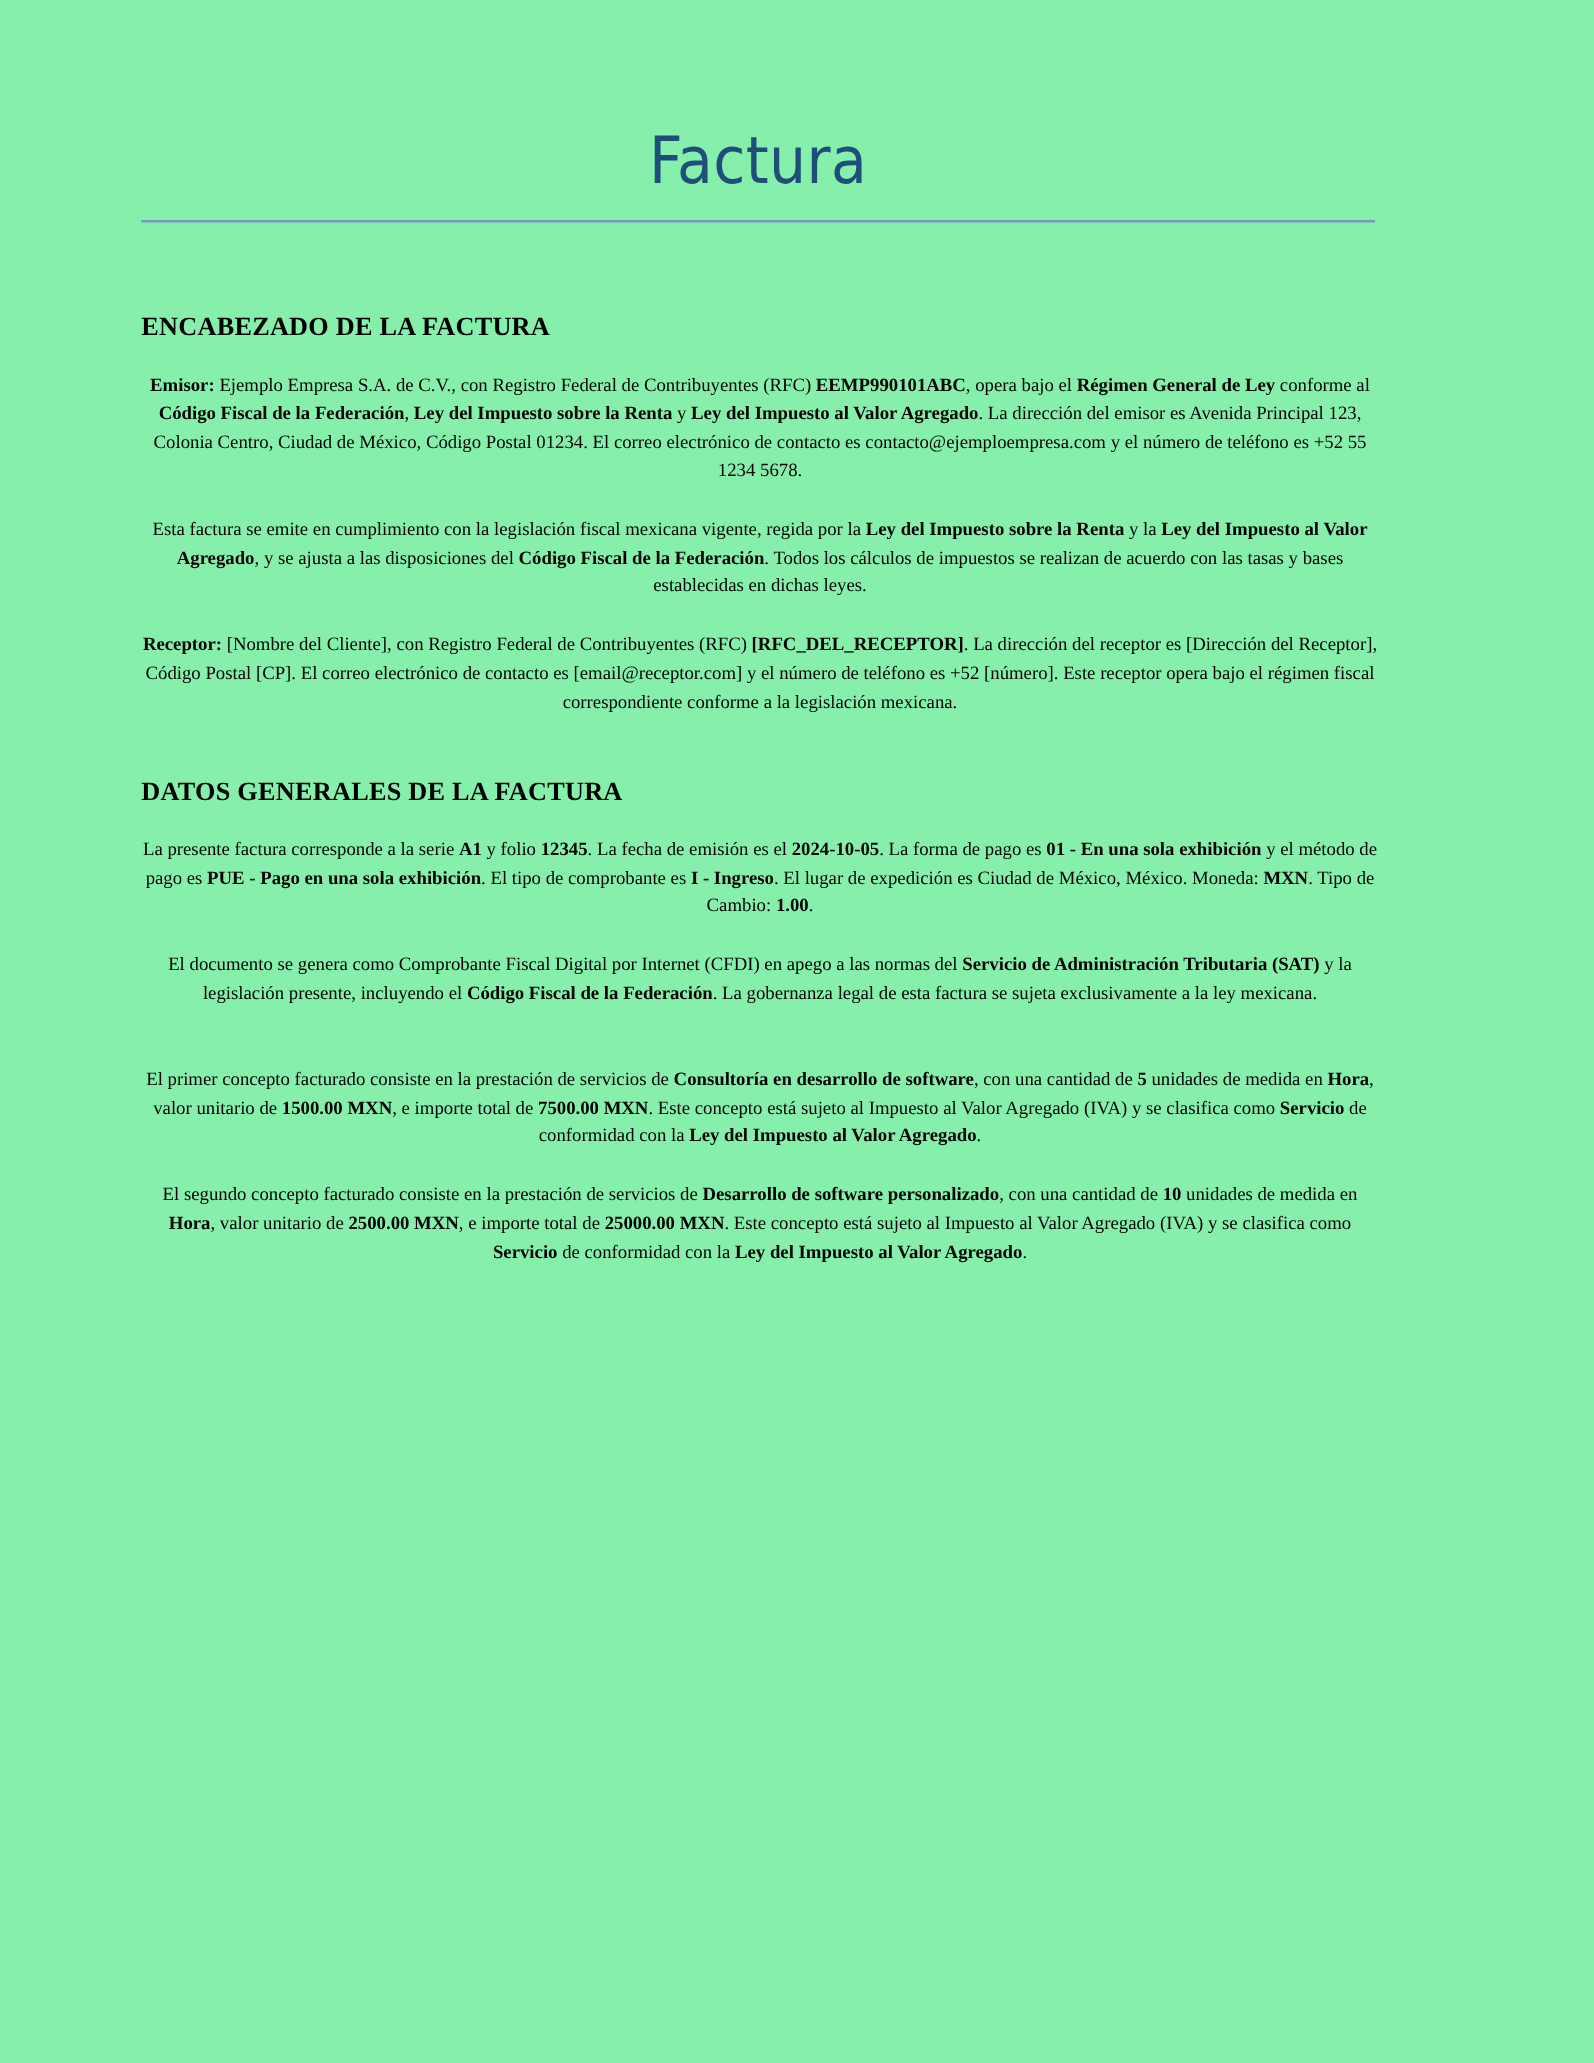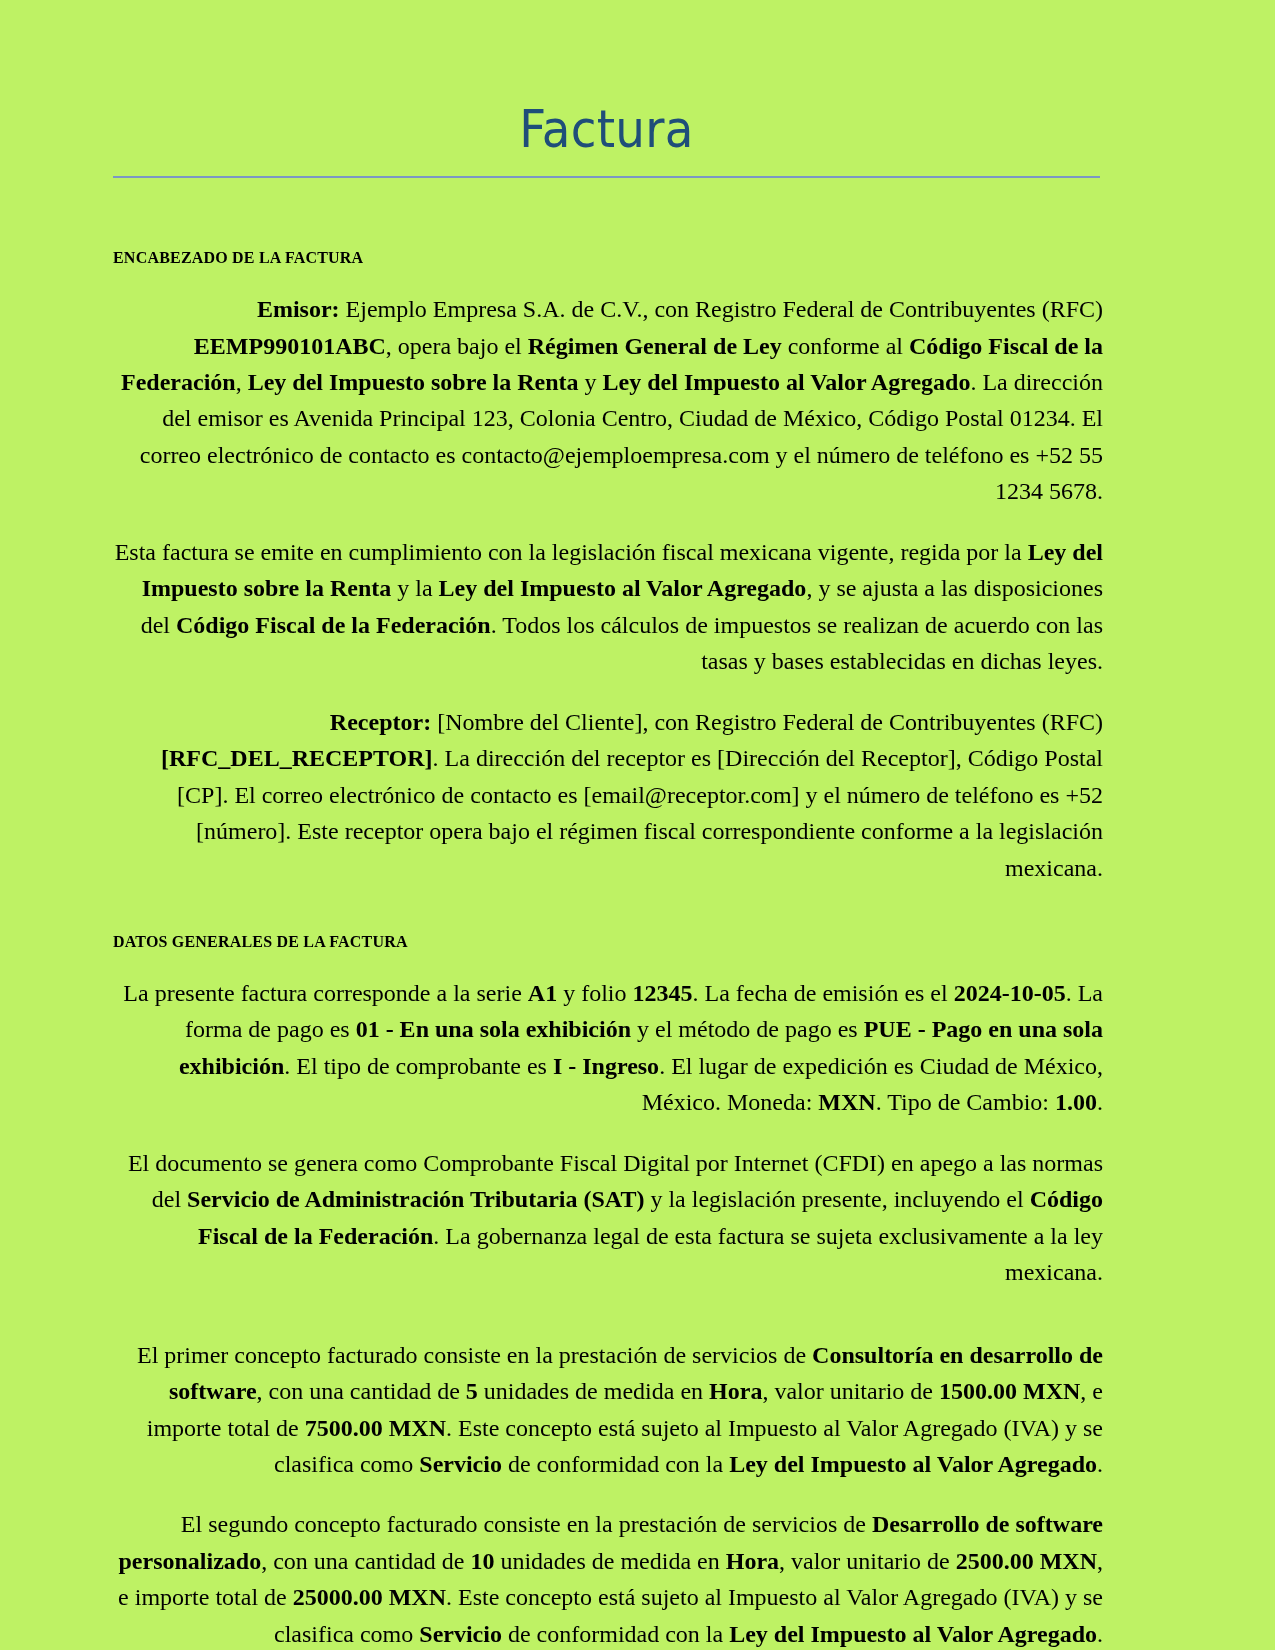--- a/index.html
+++ b/index.html
@@ -13,21 +13,21 @@
     font-family: "Liberation Serif", "DejaVu Serif", serif;
     color: #000000;
     overflow: hidden;
   }
   .page {
     width: 1275px;
     height: 1650px;
     box-sizing: border-box;
     padding: 0;
     position: relative;
-    background: #bef264;
+    background: #86efac;
   }
   .title-block {
     padding-top: 100px;
     padding-left: 113px;
     padding-right: 175px;
   }
   .doc-title {
     font-family: "DejaVu Sans Condensed", "Liberation Sans Narrow", "Liberation Sans", sans-serif;
     font-size: 52px;
     font-weight: 400;
@@ -43,38 +43,38 @@
     width: 100%;
     margin: 0;
   }
   .content {
     padding-left: 113px;
     padding-right: 172px;
     padding-top: 70px;
   }
   h2.section-heading {
     font-family: "Liberation Serif", "DejaVu Serif", serif;
-    font-size: 16px;
+    font-size: 21px;
     font-weight: bold;
     letter-spacing: 0.2px;
     margin: 0 0 22px 0;
     color: #000000;
     line-height: 1.3;
   }
   .section {
     margin-bottom: 0;
   }
   .section + .section {
     padding-top: 46px;
   }
   p.para {
-    font-size: 24px;
+    font-size: 15px;
     line-height: 1.52;
     margin: 0 0 24px 0;
-    text-align: right;
+    text-align: center;
     color: #000000;
   }
   p.para:last-child {
     margin-bottom: 0;
   }
   b, strong {
     font-weight: bold;
   }
 </style>
 </head>

